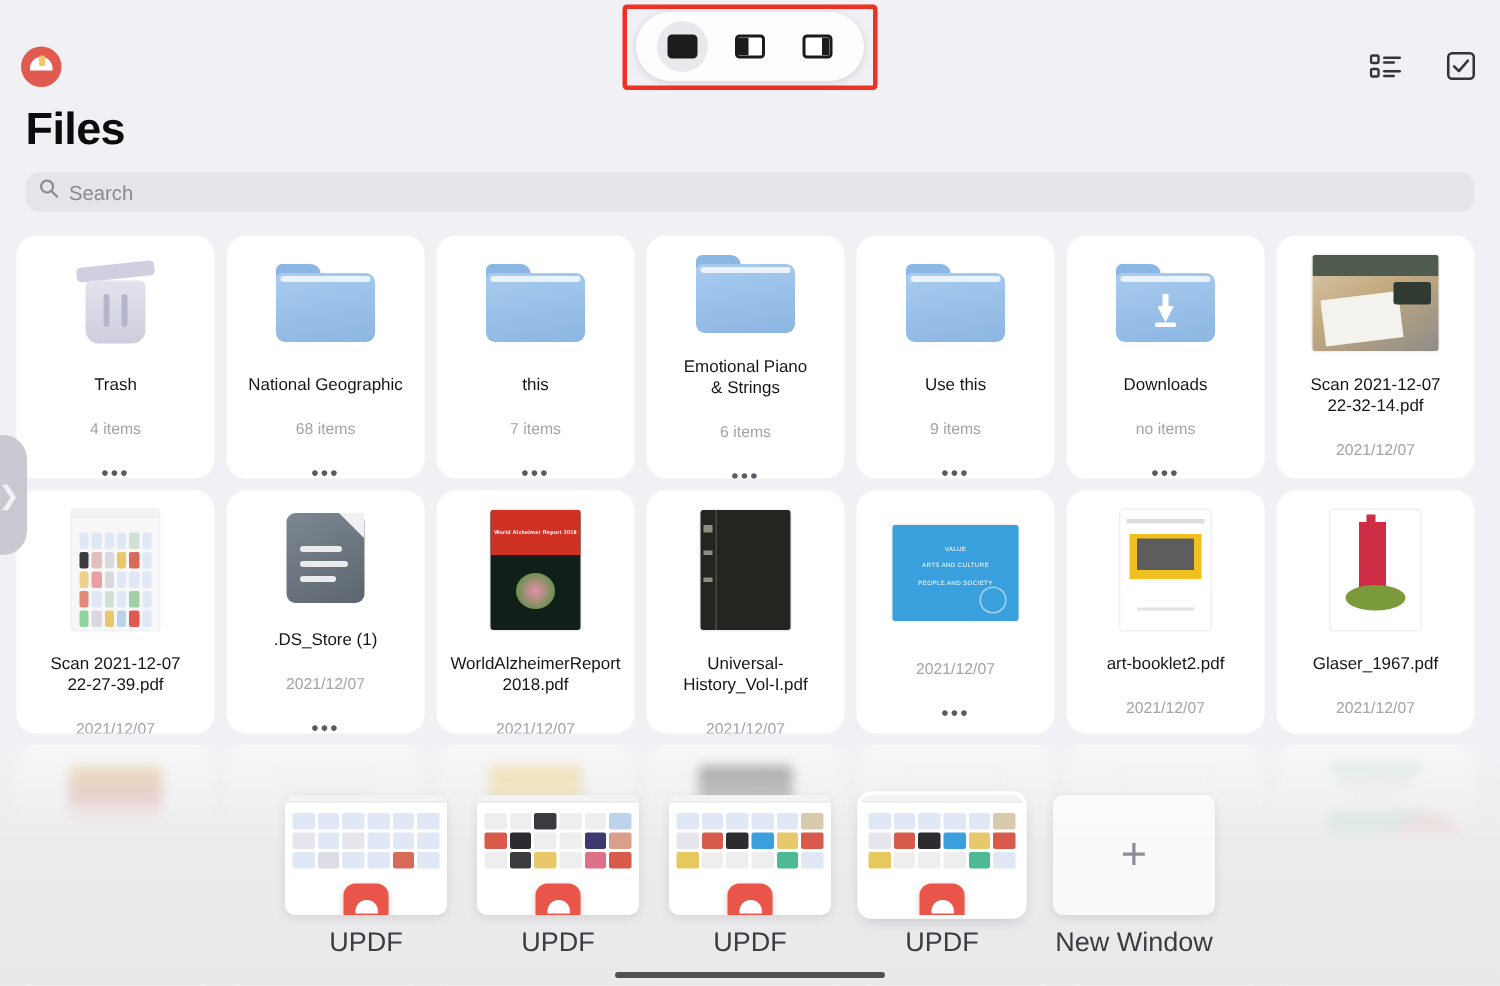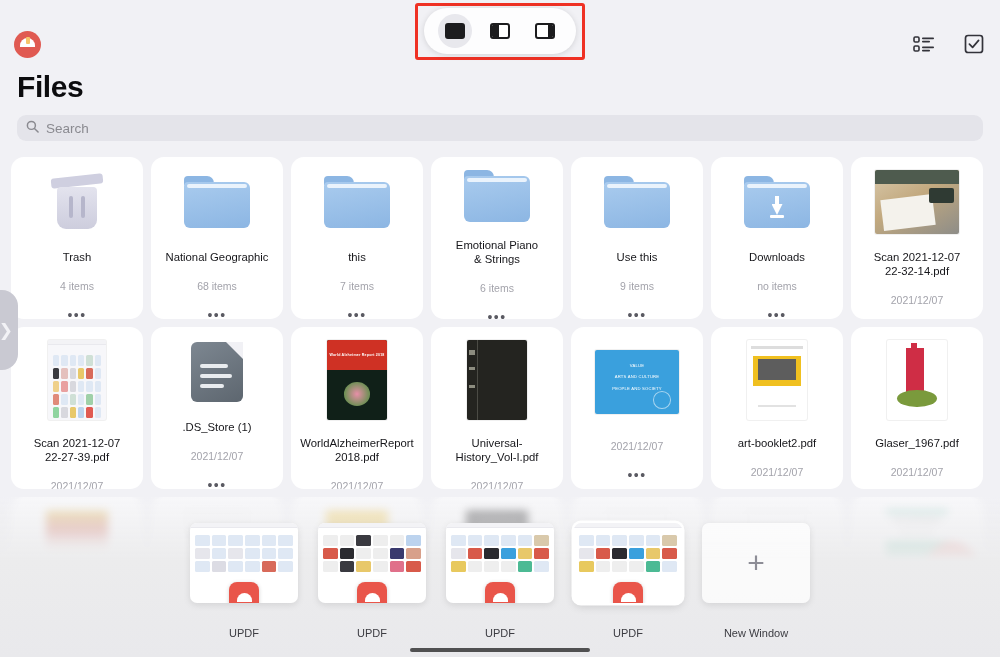--- a/index.html
+++ b/index.html
@@ -203,21 +203,21 @@
   .win.selected .pane { box-shadow: 0 0 0 2.5px #fff, 0 3px 10px rgba(0,0,0,.16); }
   .win .badge {
     position: absolute; bottom: -9px; left: 50%; transform: translateX(-50%);
     width: 30px; height: 30px; border-radius: 8px; background: #e9554a;
     display:flex; align-items:center; justify-content:center; z-index: 3;
     box-shadow: 0 1px 4px rgba(0,0,0,.18);
   }
   .win .badge::before {
     content:""; width: 15px; height: 9px; background:#fff; border-radius: 9px 9px 0 0;
   }
-  .win .wlabel { margin-top: 24px; font-size: 11px; color: #3c3c42; }
+  .win .wlabel { margin-top: 8px; font-size: 18px; color: #3c3c42; }
   .newwin .pane {
     display:flex; align-items:center; justify-content:center;
     font-size: 30px; font-weight: 200; color: #8d8d96;
     background: rgba(255,255,255,.72);
   }
   
   .mini { position:absolute; inset:0; padding: 8px 5px 4px; }
   .mini .bar { height: 5px; background: #f3f3f6; border-bottom: 1px solid #e9e9ee;
     position:absolute; top:0; left:0; right:0; }
   .minigrid { display:grid; grid-template-columns: repeat(6,1fr); gap: 2px; margin-top: 4px; }

